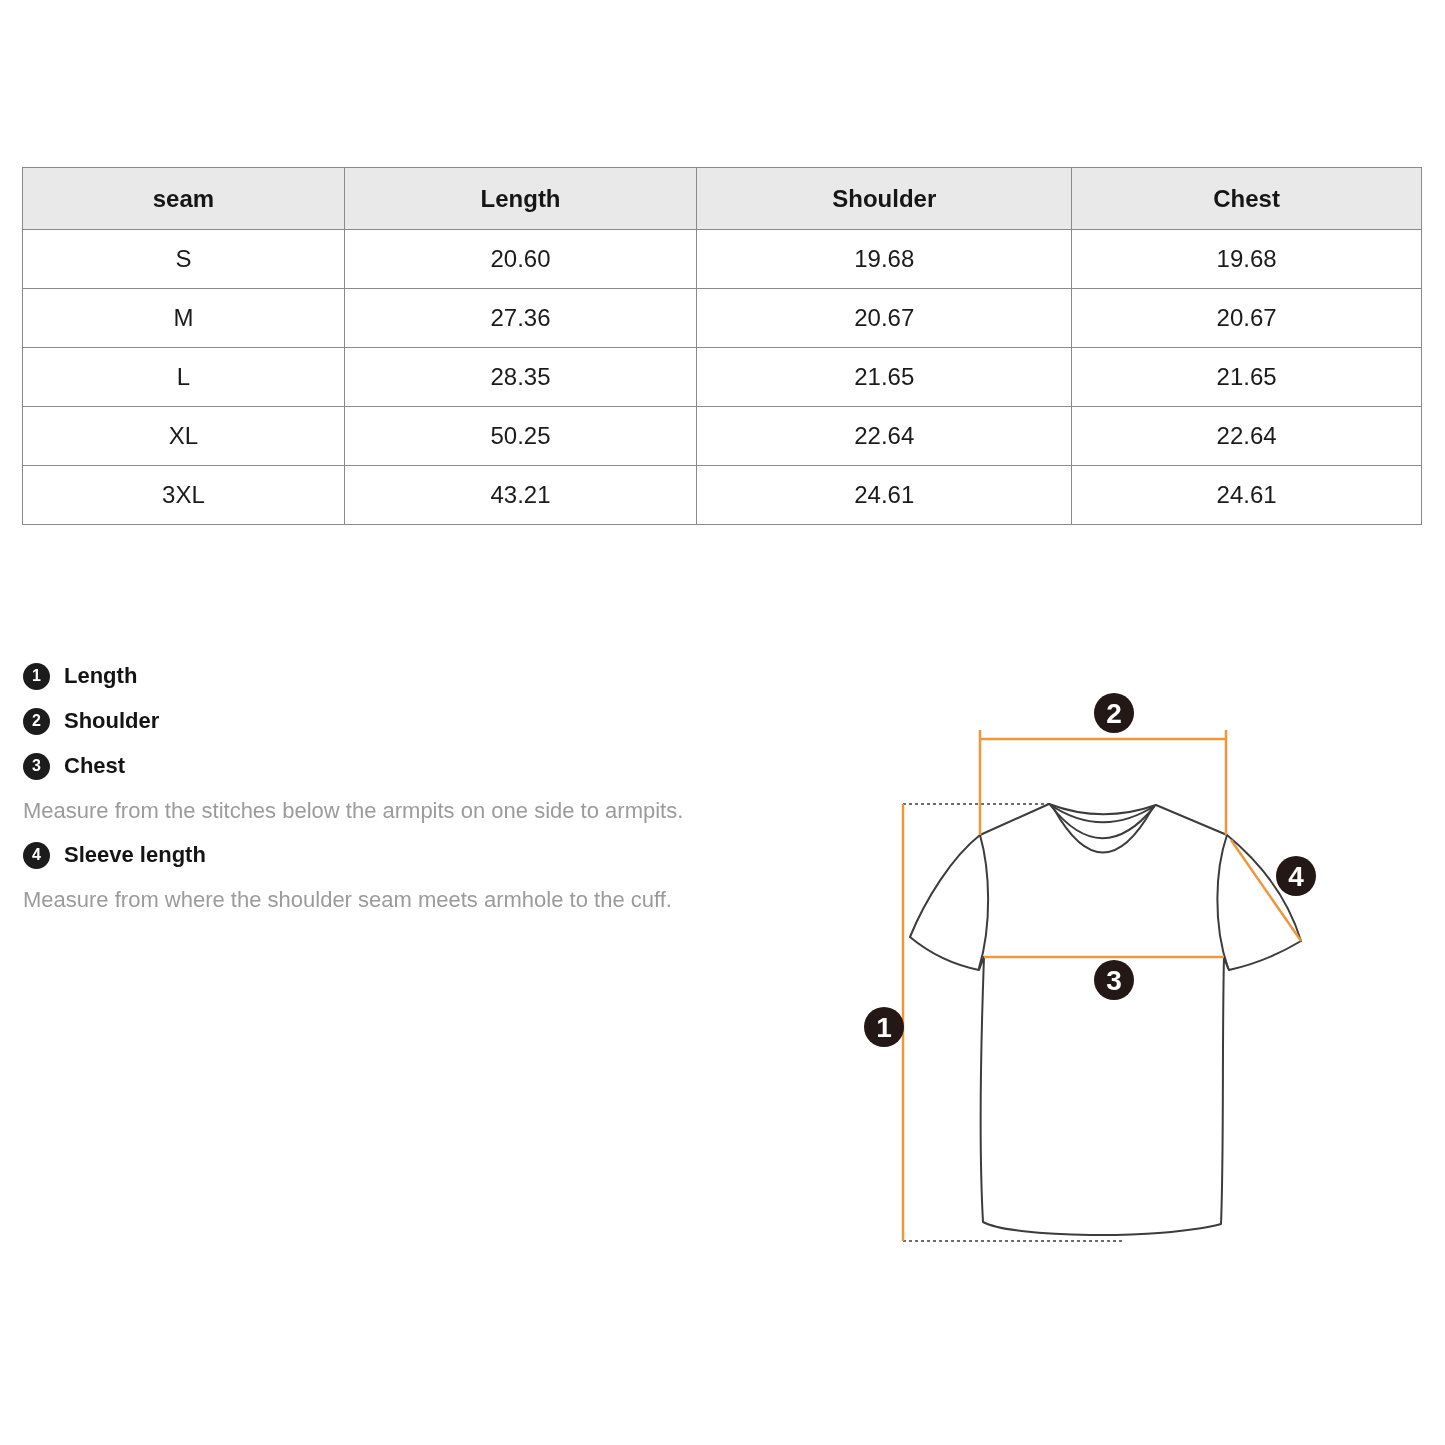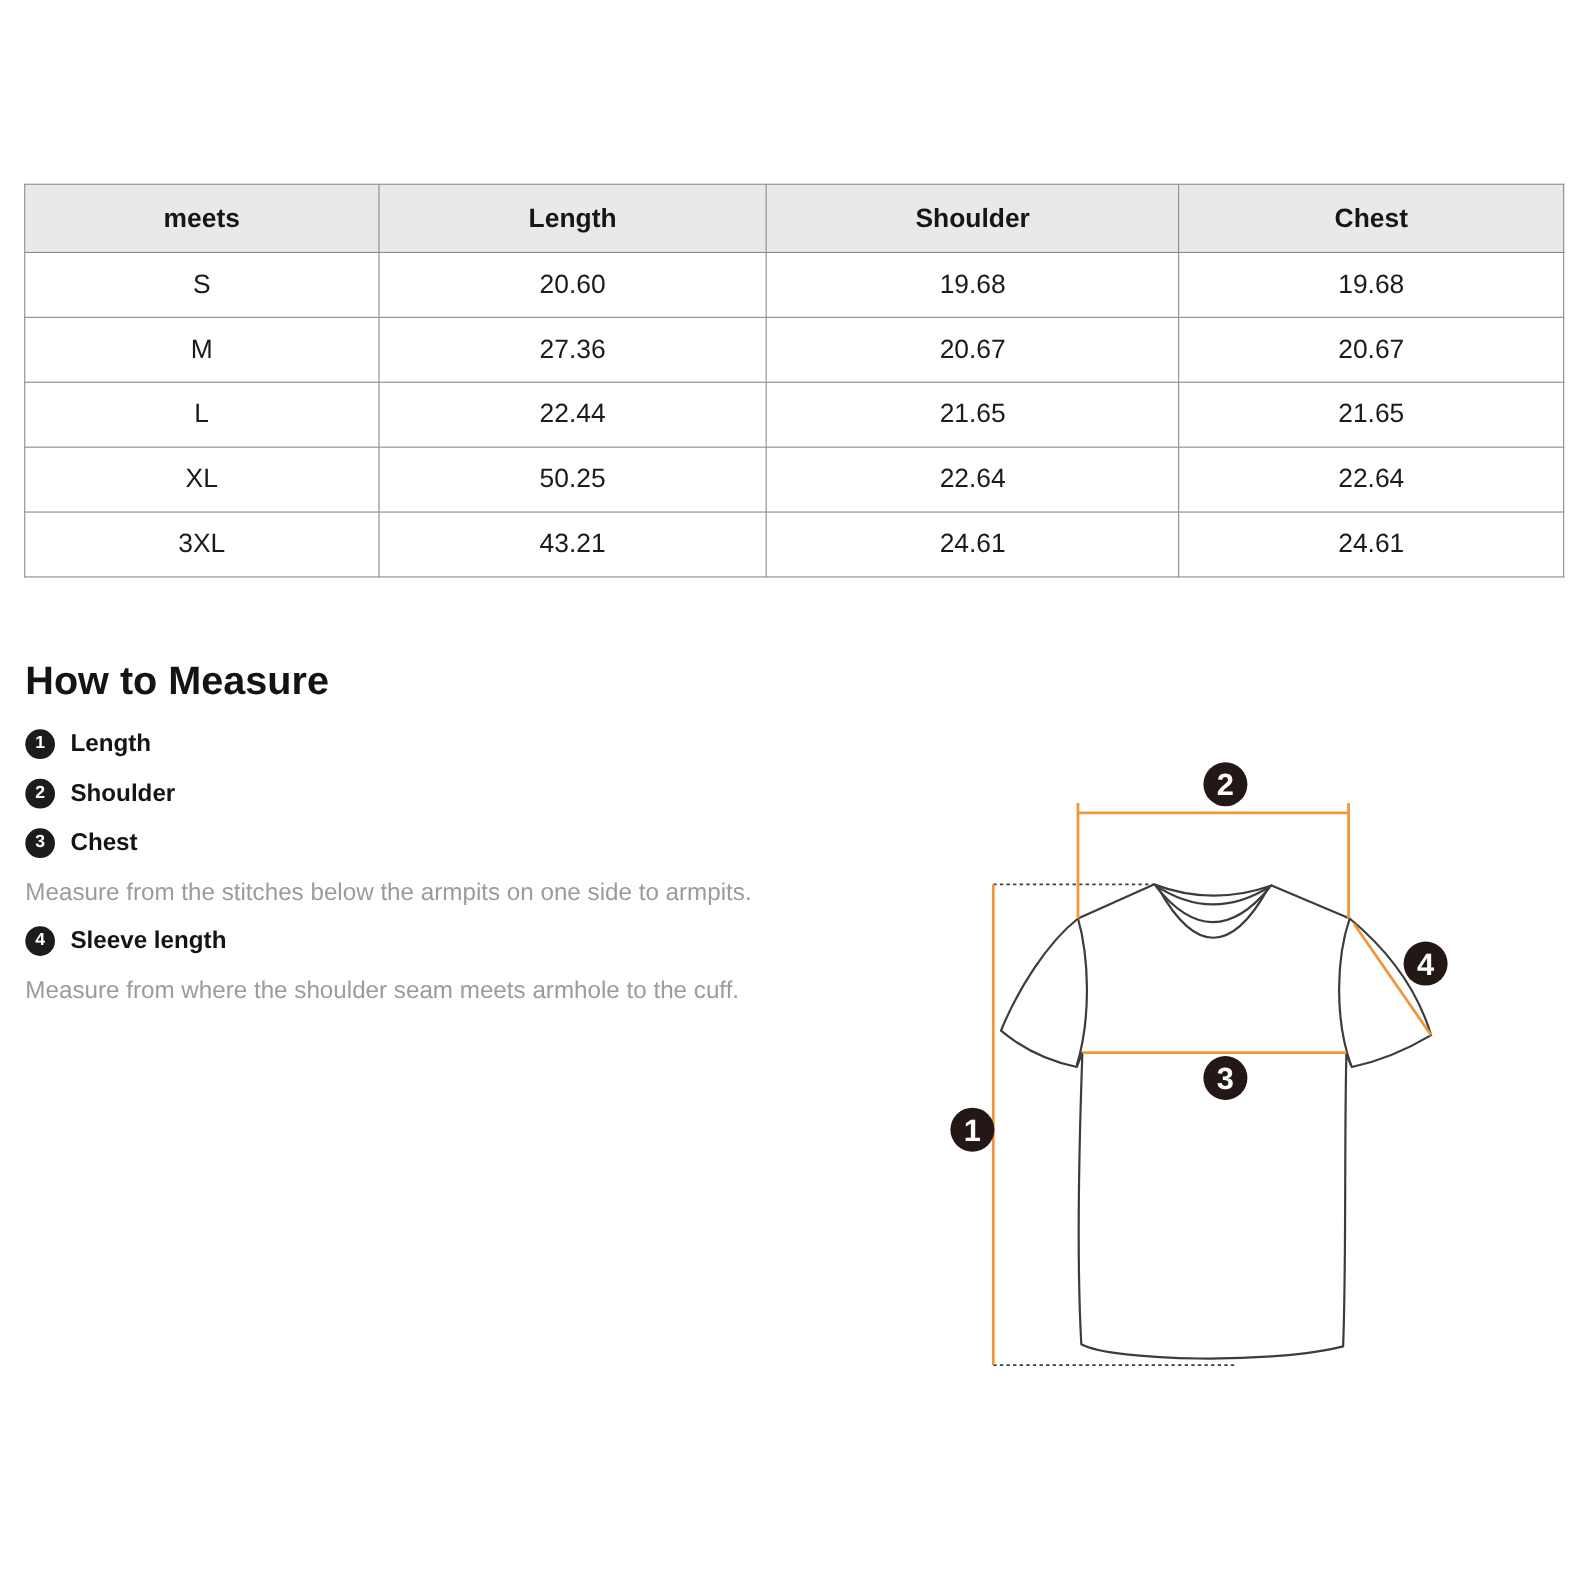--- a/index.html
+++ b/index.html
@@ -74,61 +74,60 @@
 
   <table class="size-chart">
     <colgroup>
         <col class="c1">
         <col class="c2">
         <col class="c3">
         <col class="c4">
       </colgroup>
     <thead>
       <tr>
-        <th>meets</th>
+        <th>seam</th>
         <th>Length</th>
         <th>Shoulder</th>
         <th>Chest</th>
       </tr>
     </thead>
     <tbody>
       <tr>
         <td>S</td>
         <td>20.60</td>
         <td>19.68</td>
         <td>19.68</td>
       </tr>
       <tr>
         <td>M</td>
         <td>27.36</td>
         <td>20.67</td>
         <td>20.67</td>
       </tr>
       <tr>
         <td>L</td>
-        <td>22.44</td>
+        <td>28.35</td>
         <td>21.65</td>
         <td>21.65</td>
       </tr>
       <tr>
         <td>XL</td>
         <td>50.25</td>
         <td>22.64</td>
         <td>22.64</td>
       </tr>
       <tr>
         <td>3XL</td>
         <td>43.21</td>
         <td>24.61</td>
         <td>24.61</td>
       </tr>
     </tbody>
   </table>
 
-  <h1 class="howto-title">How to Measure</h1>
 
   <div class="measure-list">
 
     <div class="mi-title">
       <span class="num-badge">1</span>
       <span class="mi-label">Length</span>
     </div>
 
     <div class="mi-title">
       <span class="num-badge">2</span>

